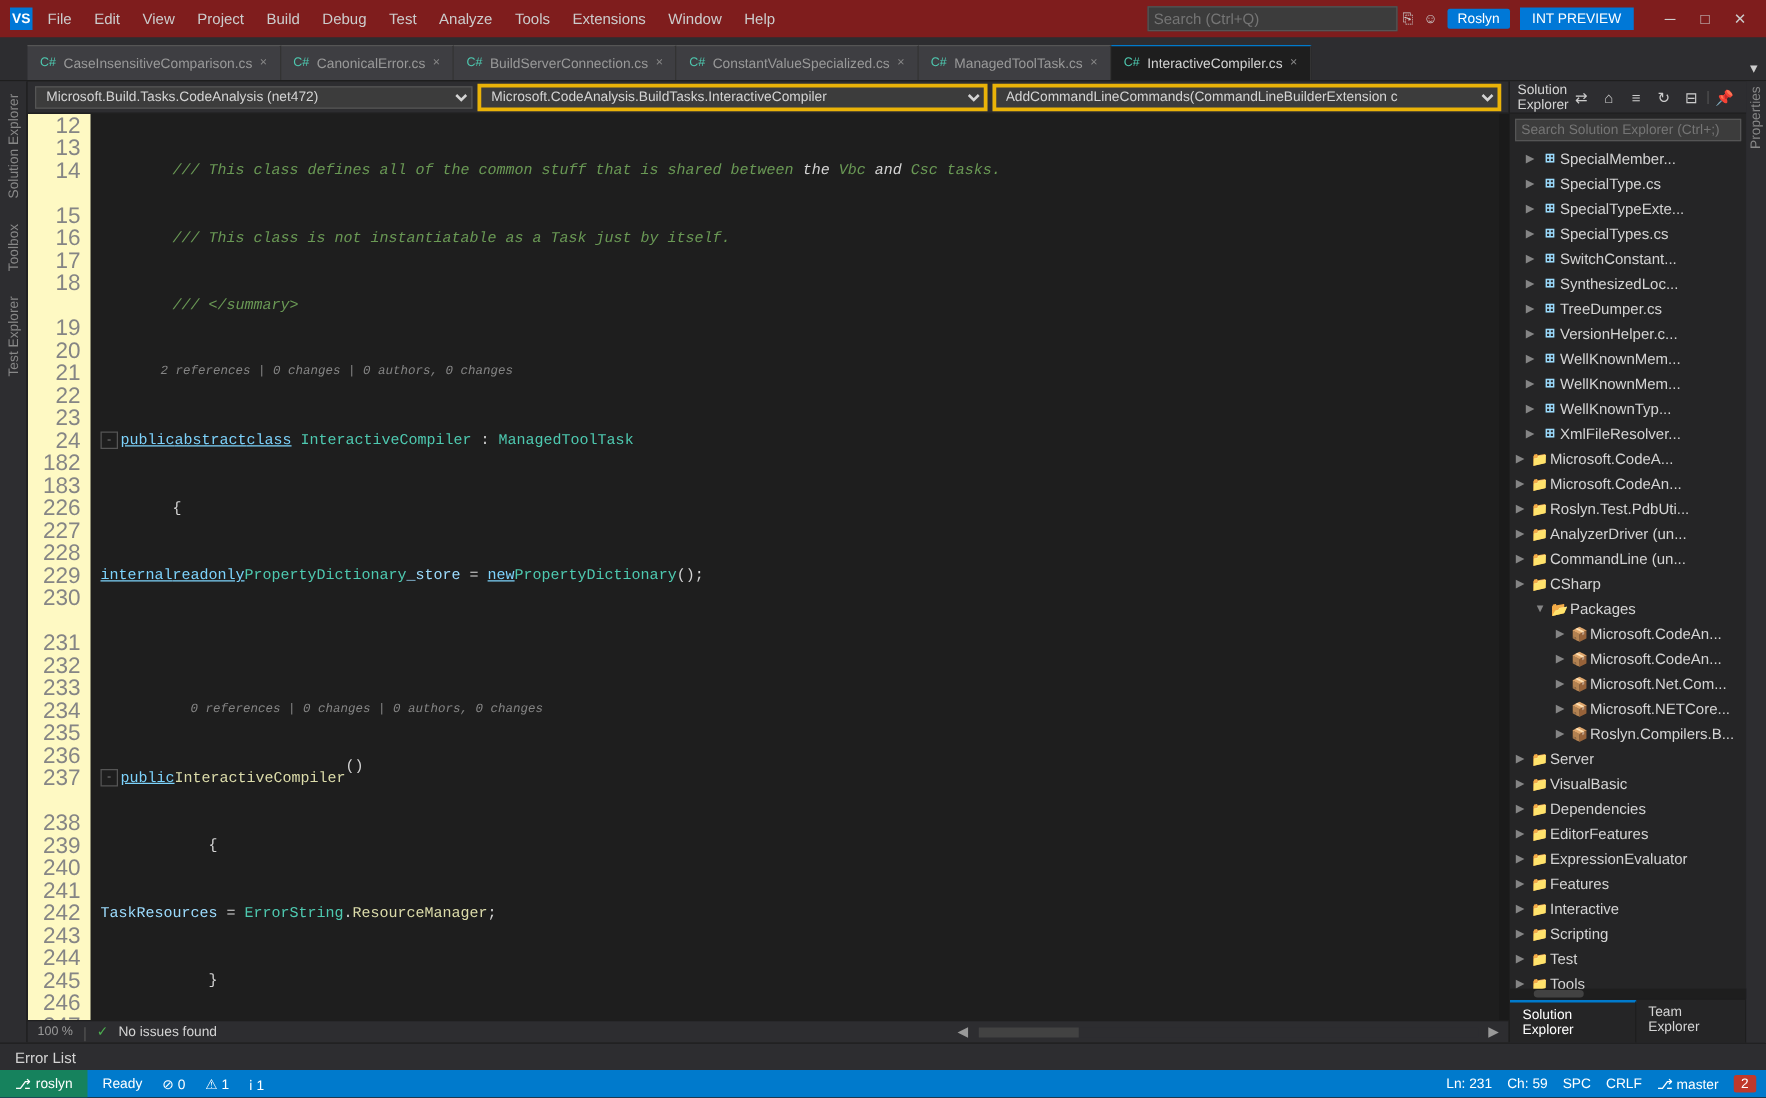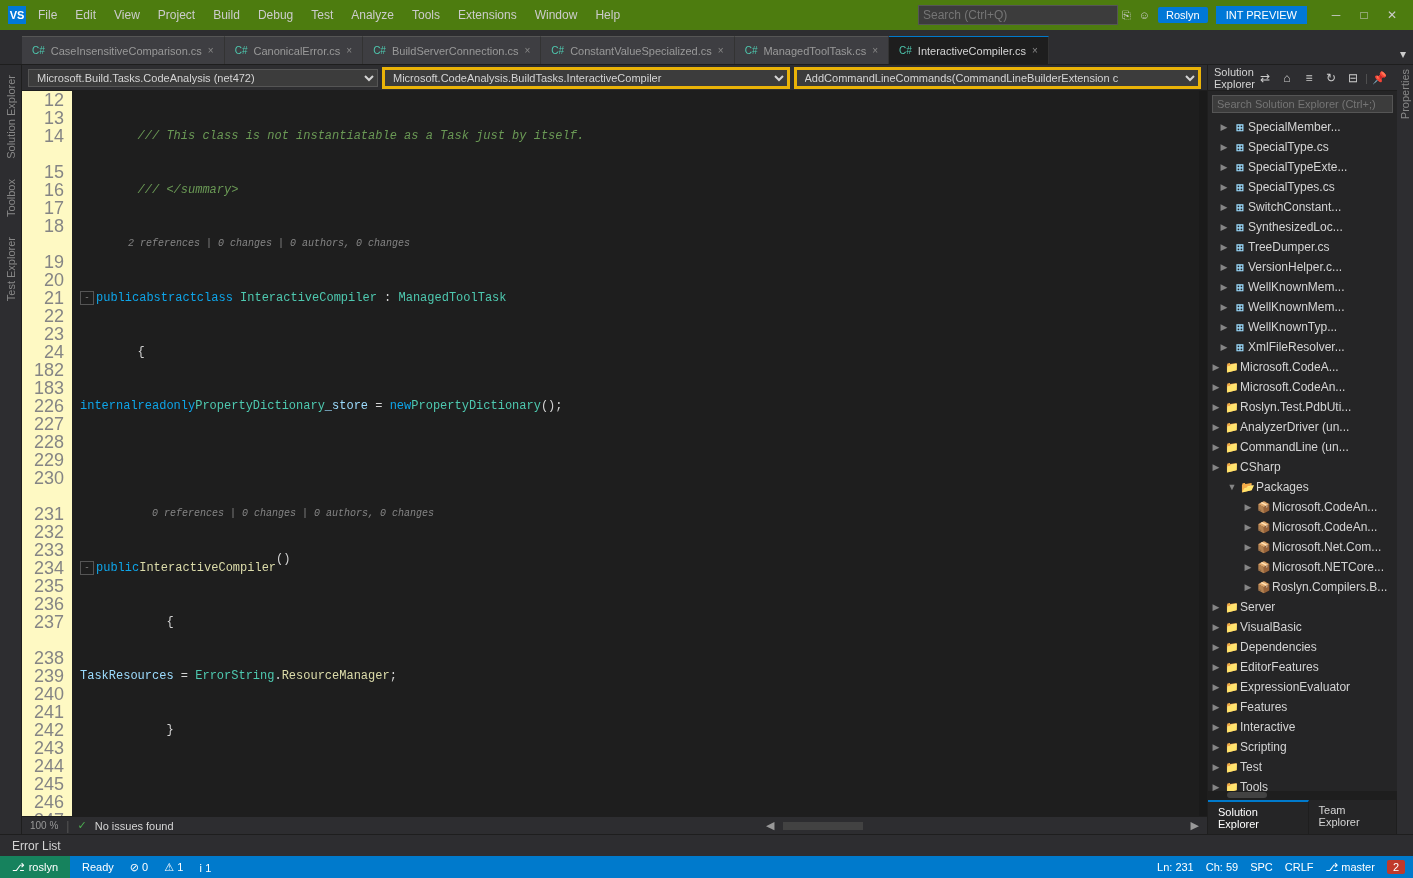--- a/index.html
+++ b/index.html
@@ -1,19 +1,19 @@
 <!DOCTYPE html>
 <html><head>
   <meta charset="utf-8">
   <style>
     * { margin: 0; padding: 0; box-sizing: border-box; }
     body { font-family: 'Segoe UI', Tahoma, Geneva, Verdana, sans-serif; font-size: 12px; background: #2d2d30; color: #d4d4d4; display: flex; flex-direction: column; height: 878px; overflow: hidden; }
 
     
-    .title-bar { height: 30px; background: #4d7c0f; display: flex; align-items: center; padding: 0 8px; gap: 4px; flex-shrink: 0; }
+    .title-bar { height: 30px; background: #7f1d1d; display: flex; align-items: center; padding: 0 8px; gap: 4px; flex-shrink: 0; }
     .title-bar-icon { width: 18px; height: 18px; background: #0078d7; display: flex; align-items: center; justify-content: center; font-size: 11px; color: white; font-weight: bold; }
     .menu-bar { display: flex; gap: 2px; flex: 1; }
     .menu-item { padding: 4px 8px; cursor: pointer; font-size: 12px; color: #cccccc; }
     .search-box { background: #3c3c3c; border: 1px solid #555; padding: 2px 4px; color: #d4d4d4; width: 200px; font-size: 12px; }
     .title-bar-right { display: flex; align-items: center; gap: 8px; }
     .profile-btn { background: #0078d7; color: white; padding: 2px 8px; font-size: 11px; border-radius: 2px; }
     .int-preview { background: #0078d7; color: white; padding: 3px 10px; font-size: 11px; font-weight: normal; }
     .win-controls { display: flex; gap: 2px; margin-left: 8px; }
     .win-btn { width: 26px; height: 20px; display: flex; align-items: center; justify-content: center; cursor: pointer; color: #cccccc; font-size: 12px; }
 
@@ -36,21 +36,21 @@
     .editor-toolbar { height: 26px; background: #2d2d30; display: flex; align-items: center; padding: 0 6px; gap: 4px; flex-shrink: 0; border-bottom: 1px solid #1e1e1e; }
     .toolbar-dropdown { background: #3c3c3c; border: 1px solid #555; color: #d4d4d4; font-size: 11px; padding: 1px 4px; flex: 1; max-width: 350px; }
     .toolbar-dropdown2 { background: #3c3c3c; border: 3px solid #eab308; color: #d4d4d4; font-size: 11px; padding: 1px 4px; flex: 1; }
     .editor-scroll { flex: 1; overflow: auto; display: flex; }
     .line-numbers { width: 50px; background: #fef9c3; color: #858585; font-family: Liberation Sans, sans-serif; font-size: 18px; text-align: right; padding-right: 8px; line-height: 18px; flex-shrink: 0; user-select: none; padding-top: 0; }
     .line-numbers div { height: 18px; }
     .code-area { flex: 1; font-family: 'Consolas', 'Courier New', monospace; font-size: 12px; line-height: 18px; padding-left: 8px; color: #d4d4d4; overflow: visible; white-space: pre; }
     .code-line { height: 18px; display: flex; align-items: center; position: relative; }
     .collapse-btn { width: 14px; height: 14px; border: 1px solid #555; color: #858585; font-size: 9px; display: inline-flex; align-items: center; justify-content: center; cursor: pointer; margin-right: 2px; flex-shrink: 0; }
     
-    .kw { color: #0ea5e9; }
+    .kw { color: #7dd3fc; text-decoration: underline; }
     .type { color: #4ec9b0; }
     .comment { color: #6a9955; font-style: italic; }
     .method { color: #dcdcaa; }
     .param { color: #9cdcfe; }
     .ref-info { color: #858585; font-size: 10px; font-style: italic; }
 
     
     .right-panel { width: 190px; background: #252526; display: flex; flex-direction: column; flex-shrink: 0; border-left: 1px solid #1e1e1e; }
     .right-panel-header { height: 26px; background: #2d2d30; display: flex; align-items: center; justify-content: space-between; padding: 0 6px; font-size: 11px; color: #d4d4d4; border-bottom: 1px solid #1e1e1e; flex-shrink: 0; }
     .sol-btn { width: 20px; height: 20px; display: flex; align-items: center; justify-content: center; cursor: pointer; color: #cccccc; font-size: 12px; }
@@ -216,20 +216,21 @@
         <div>242</div>
         <div>243</div>
         <div>244</div>
         <div>245</div>
         <div>246</div>
         <div>247</div>
 
       </div>
 
       <div class="code-area">
+        <div class="code-line"><span class="comment">        /// This class defines all of the common stuff that is shared between <span style="color:#d4d4d4;">the</span> Vbc <span style="color:#d4d4d4;">and</span> Csc tasks.</span></div>
         <div class="code-line"><span class="comment">        /// This class is not instantiatable as a Task just by itself.</span></div>
         <div class="code-line"><span class="comment">        /// &lt;/summary&gt;</span></div>
         <div class="code-line"><span class="ref-info">        2 references | 0 changes | 0 authors, 0 changes</span></div>
         <div class="code-line">
           <span class="collapse-btn">-</span>
           <span class="kw">public</span> <span class="kw">abstract</span> <span class="kw">class</span> <span class="type"> InteractiveCompiler</span> : <span class="type">ManagedToolTask</span>
         </div>
         <div class="code-line">        {</div>
         <div class="code-line">            <span class="kw">internal</span> <span class="kw">readonly</span> <span class="type">PropertyDictionary</span> <span class="param">_store</span> = <span class="kw">new</span> <span class="type">PropertyDictionary</span>();</div>
         <div class="code-line"></div>

